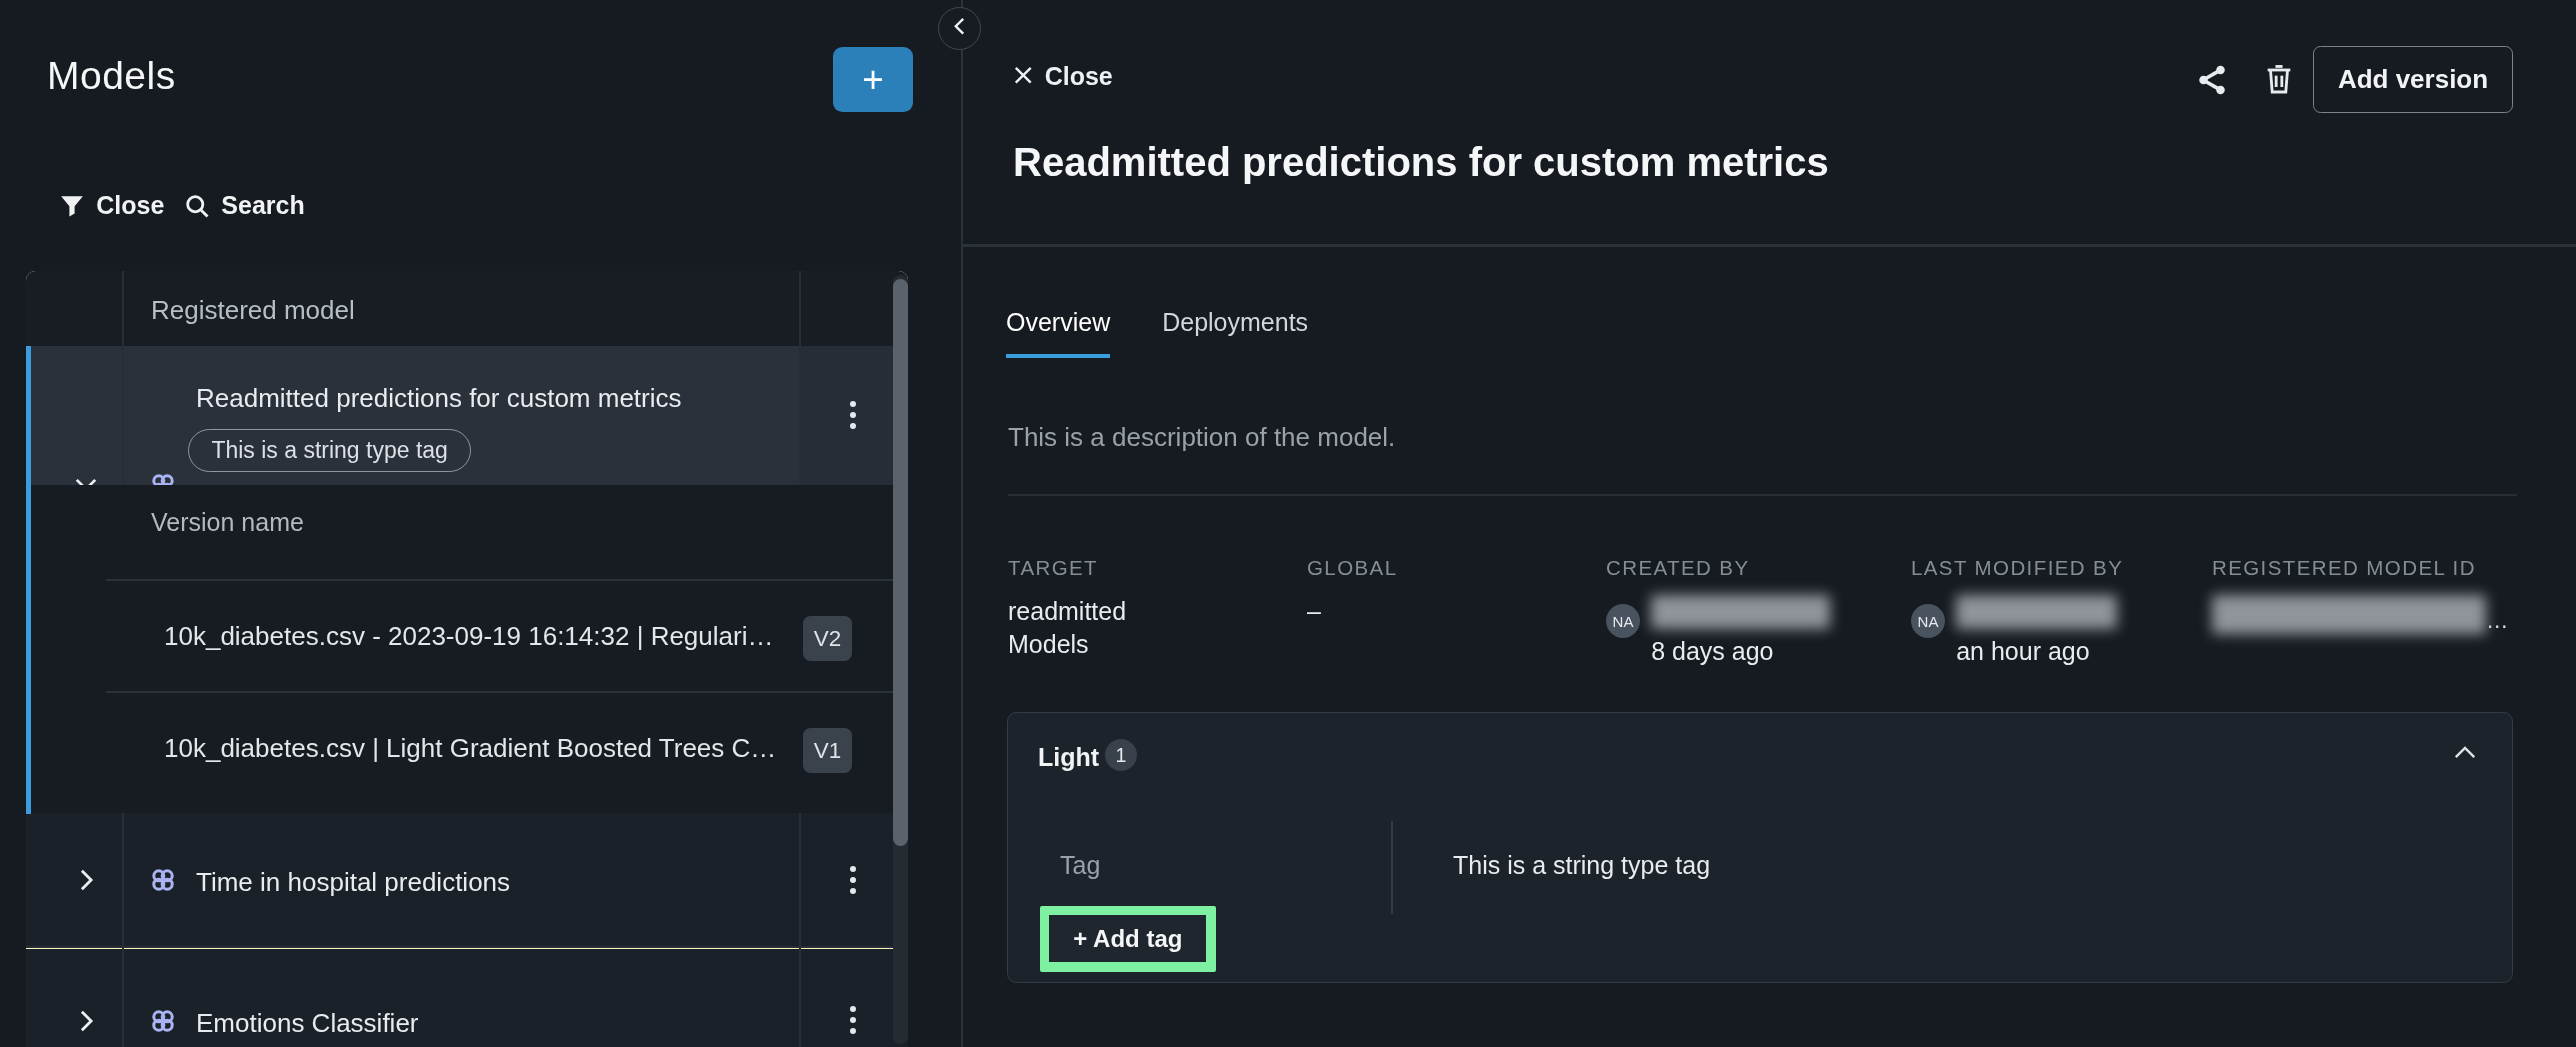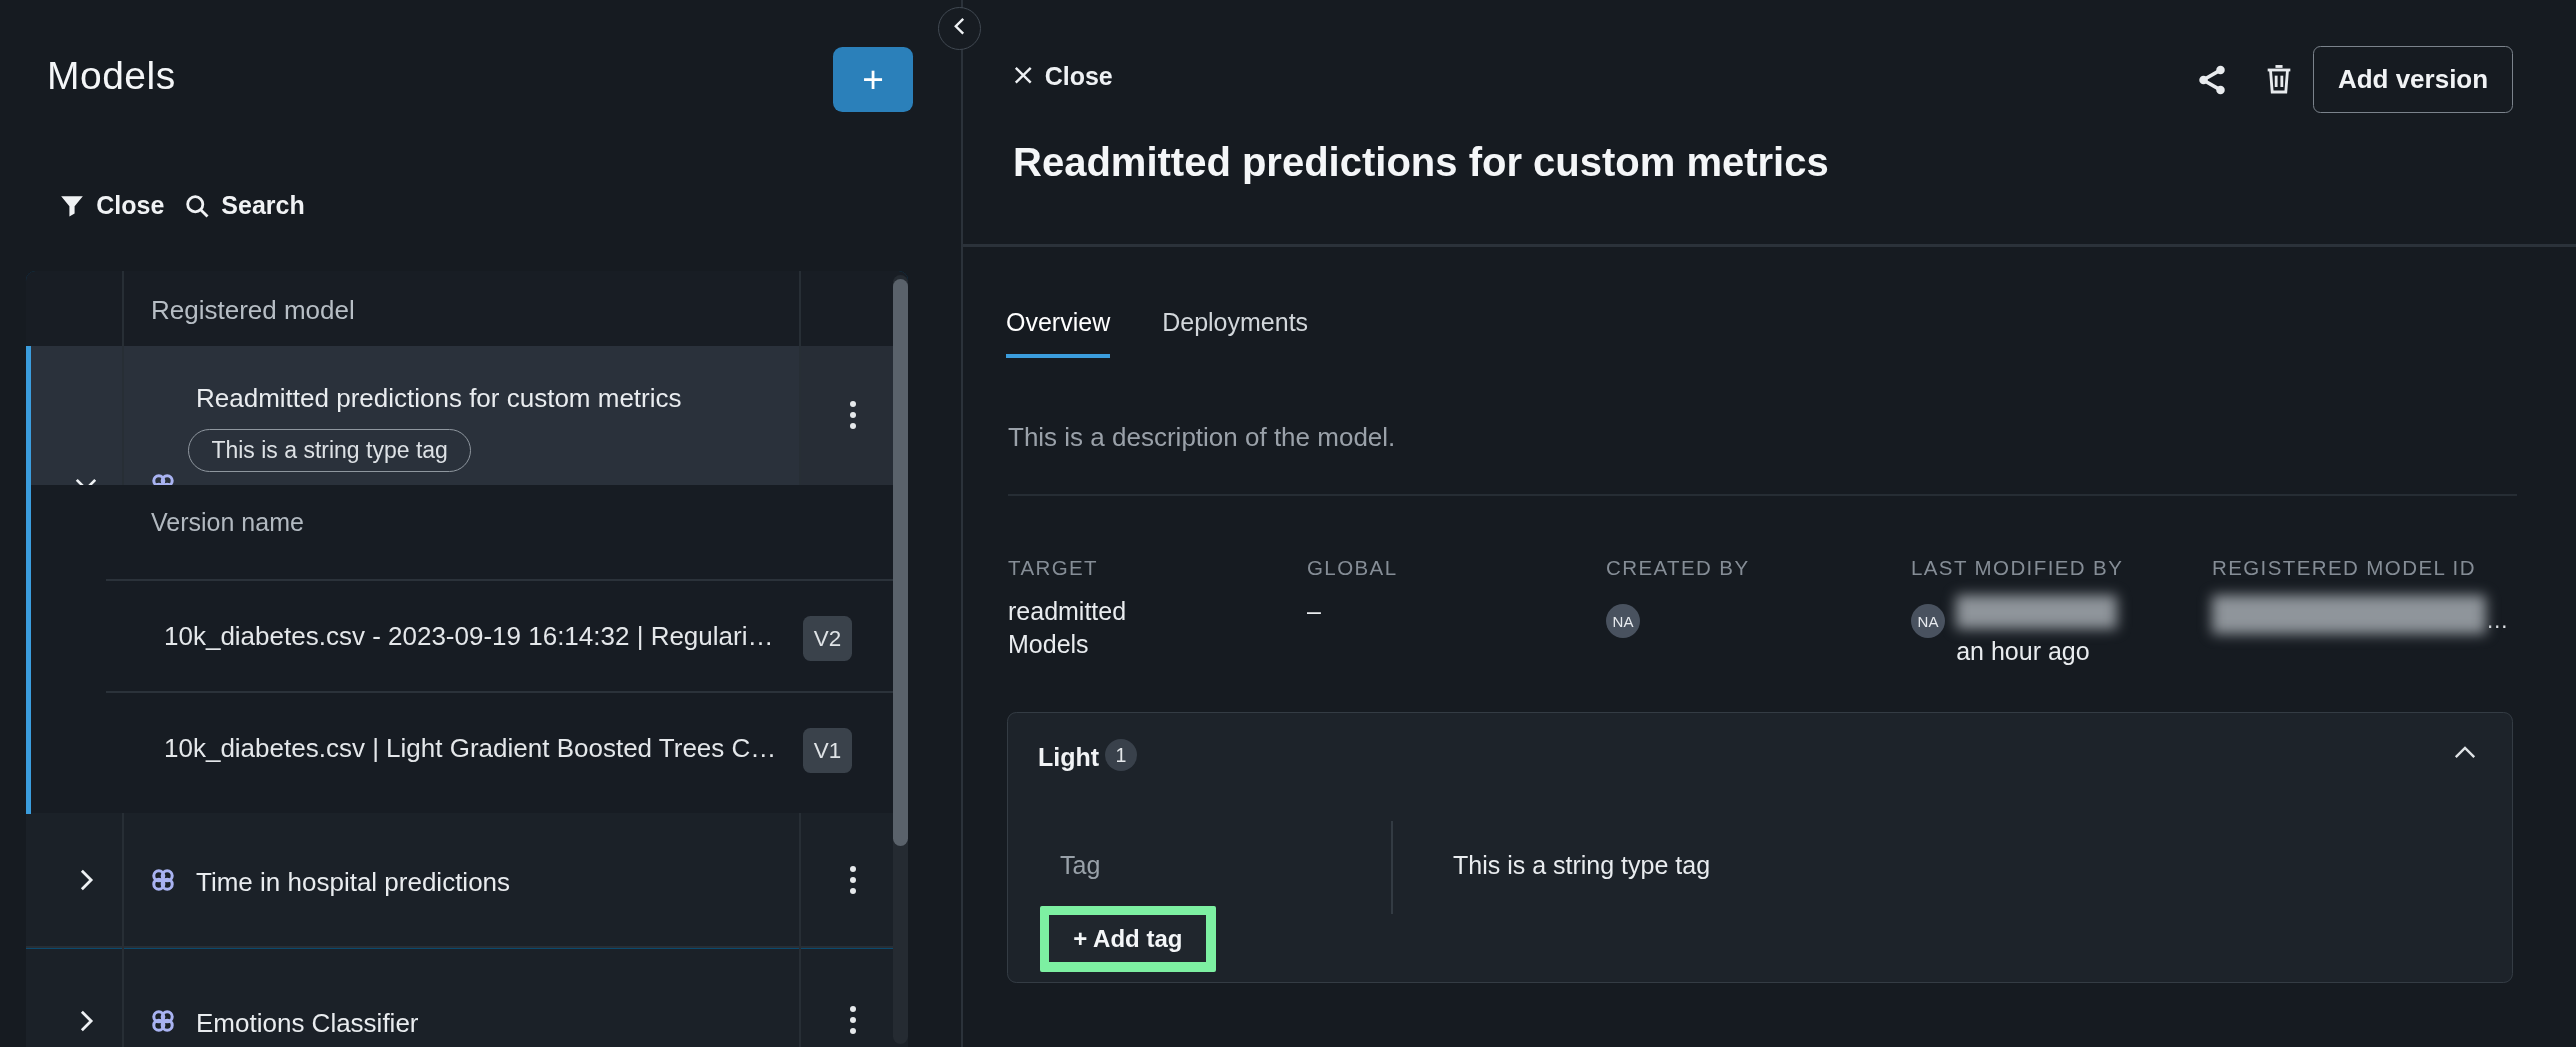--- a/index.html
+++ b/index.html
@@ -20,21 +20,21 @@
     color:#fff; font-size:37px; font-weight:400; cursor:pointer;
   }
   .toolbar-item { top:191px; display:flex; align-items:center; gap:10.3px;
     font-size:25px; font-weight:700; color:#f0f2f4; cursor:pointer; }
   .toolbar-item svg { display:block; }
   .filter-item { left:58px; }
   .search-item { left:183px; }
 
   .table {
     left:26px; top:271px; width:882px; height:777px;
-    background:#0c4a6e; border-radius:9.3px 9.3px 0 0; overflow:hidden;
+    background:#fef9c3; border-radius:9.3px 9.3px 0 0; overflow:hidden;
   }
   .t-header { position:absolute; left:0; top:0; width:100%; height:75px; background:#181d24; }
   .t-header .hdr-label { position:absolute; left:125px; top:24px; font-size:26px; color:#b7bec5; }
 
   .sel-row { position:absolute; left:0; top:75px; width:100%; height:139px; background:#2a313b; cursor:pointer; }
   .sel-row .kebab-cell { position:absolute; left:773px; top:0; width:109px; height:100%; background:#272d36; }
   .blue-bar { position:absolute; left:0; top:75px; width:4.7px; height:468px; background:#3b9ddd; z-index:3; }
 
   .row-chevron { position:absolute; left:47px; width:26px; height:26px; display:flex; align-items:center; justify-content:center; cursor:pointer; }
   .model-icon { position:absolute; left:123px; width:28px; height:28px; color:#a9b3f2; }
@@ -320,20 +320,24 @@
       </div>
     </div>
     <div>
       <div class="meta-label">GLOBAL</div>
       <div class="meta-value">–</div>
     </div>
     <div>
       <div class="meta-label">CREATED BY</div>
       <div class="person">
         <div class="avatar">NA</div>
+        <div>
+          <div class="redacted name-blur"></div>
+          <div class="time-text">8 days ago</div>
+        </div>
       </div>
     </div>
     <div>
       <div class="meta-label">LAST MODIFIED BY</div>
       <div class="person">
         <div class="avatar">NA</div>
         <div>
           <div class="redacted name-blur short"></div>
           <div class="time-text">an hour ago</div>
         </div>

